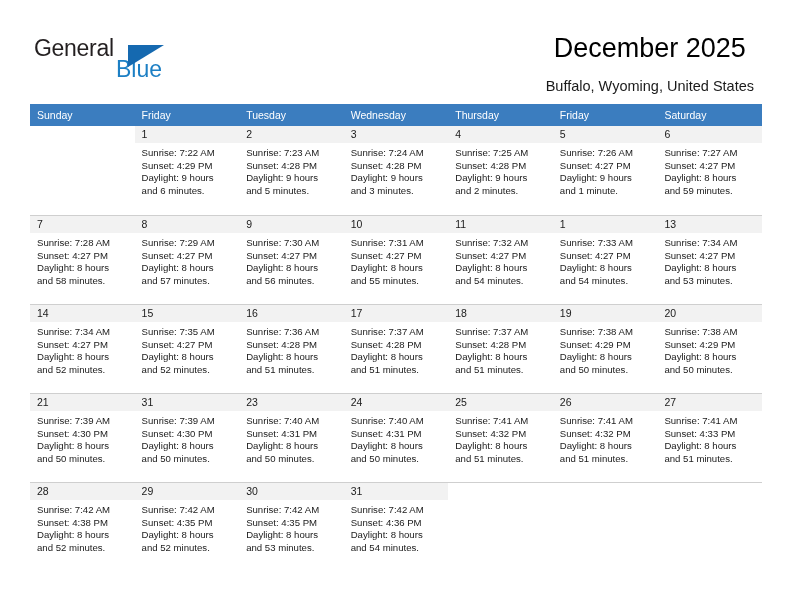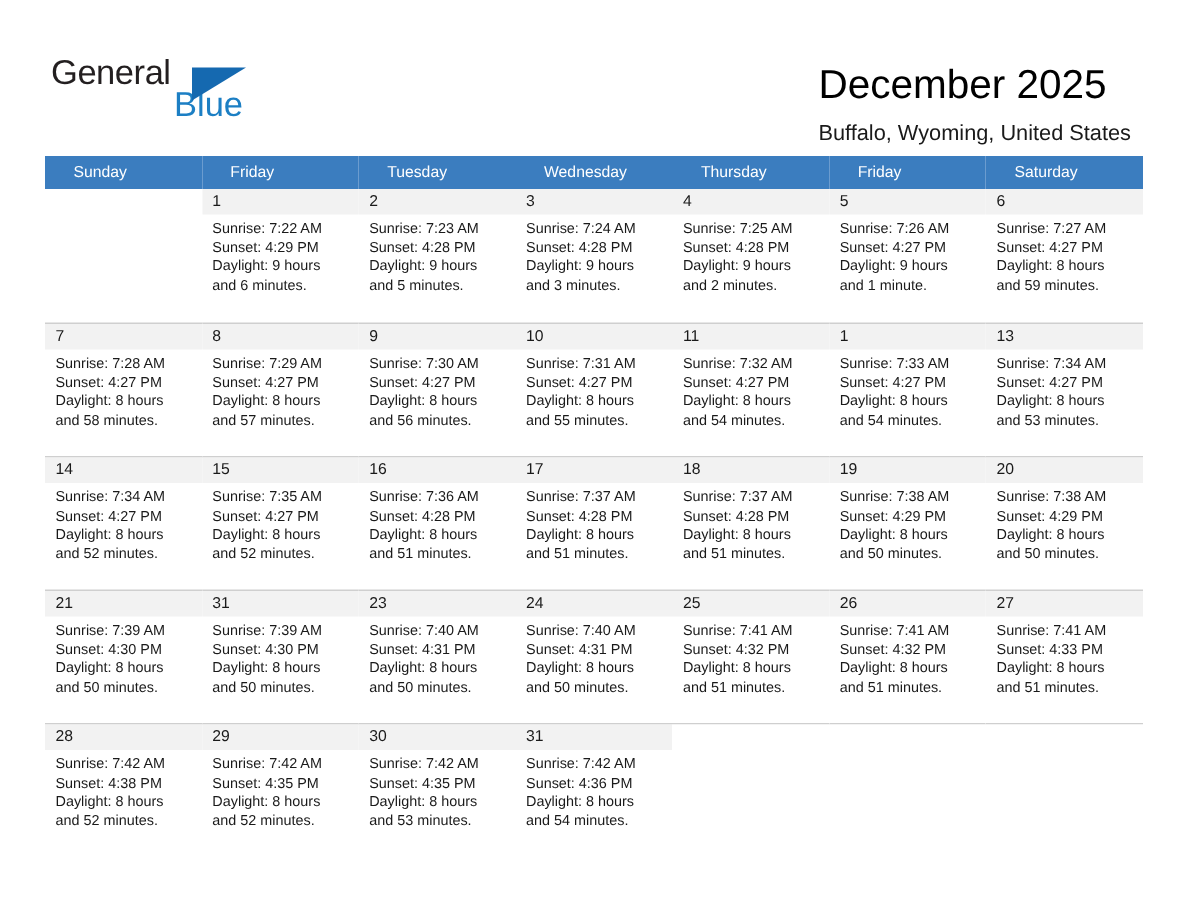--- a/index.html
+++ b/index.html
@@ -57,54 +57,54 @@
     top: 9px;
     width: 0;
     height: 0;
     border-left: 36px solid #1569b0;
     border-bottom: 22px solid transparent;
   }
 
   .title-block {
     position: absolute;
     right: 38px;
-    top: 40px;
-    text-align: left;
+    top: 32px;
+    text-align: center;
   }
   .month-title {
     font-size: 27px;
     font-weight: normal;
     color: #000;
     line-height: 32px;
     white-space: nowrap;
   }
   .location {
     font-size: 14.5px;
     color: #1a1a1a;
     line-height: 20px;
-    margin-top: 7px;
+    margin-top: 12px;
     white-space: nowrap;
   }
 
   
   .calendar {
     position: absolute;
     left: 30px;
     top: 104px;
     width: 732px;
     border-collapse: collapse;
     table-layout: fixed;
   }
   .calendar th {
     background: #3b7dbf;
     color: #ffffff;
     font-size: 10.5px;
     font-weight: normal;
     text-align: left;
-    padding: 5px 0 5px 19px;
+    padding: 5px 0 5px 7px;
     height: 11px;
     border: none;
   }
   .calendar td {
     vertical-align: top;
     width: 104.5px;
     height: 80px;
     padding: 0;
     border: none;
     background: #ffffff;

